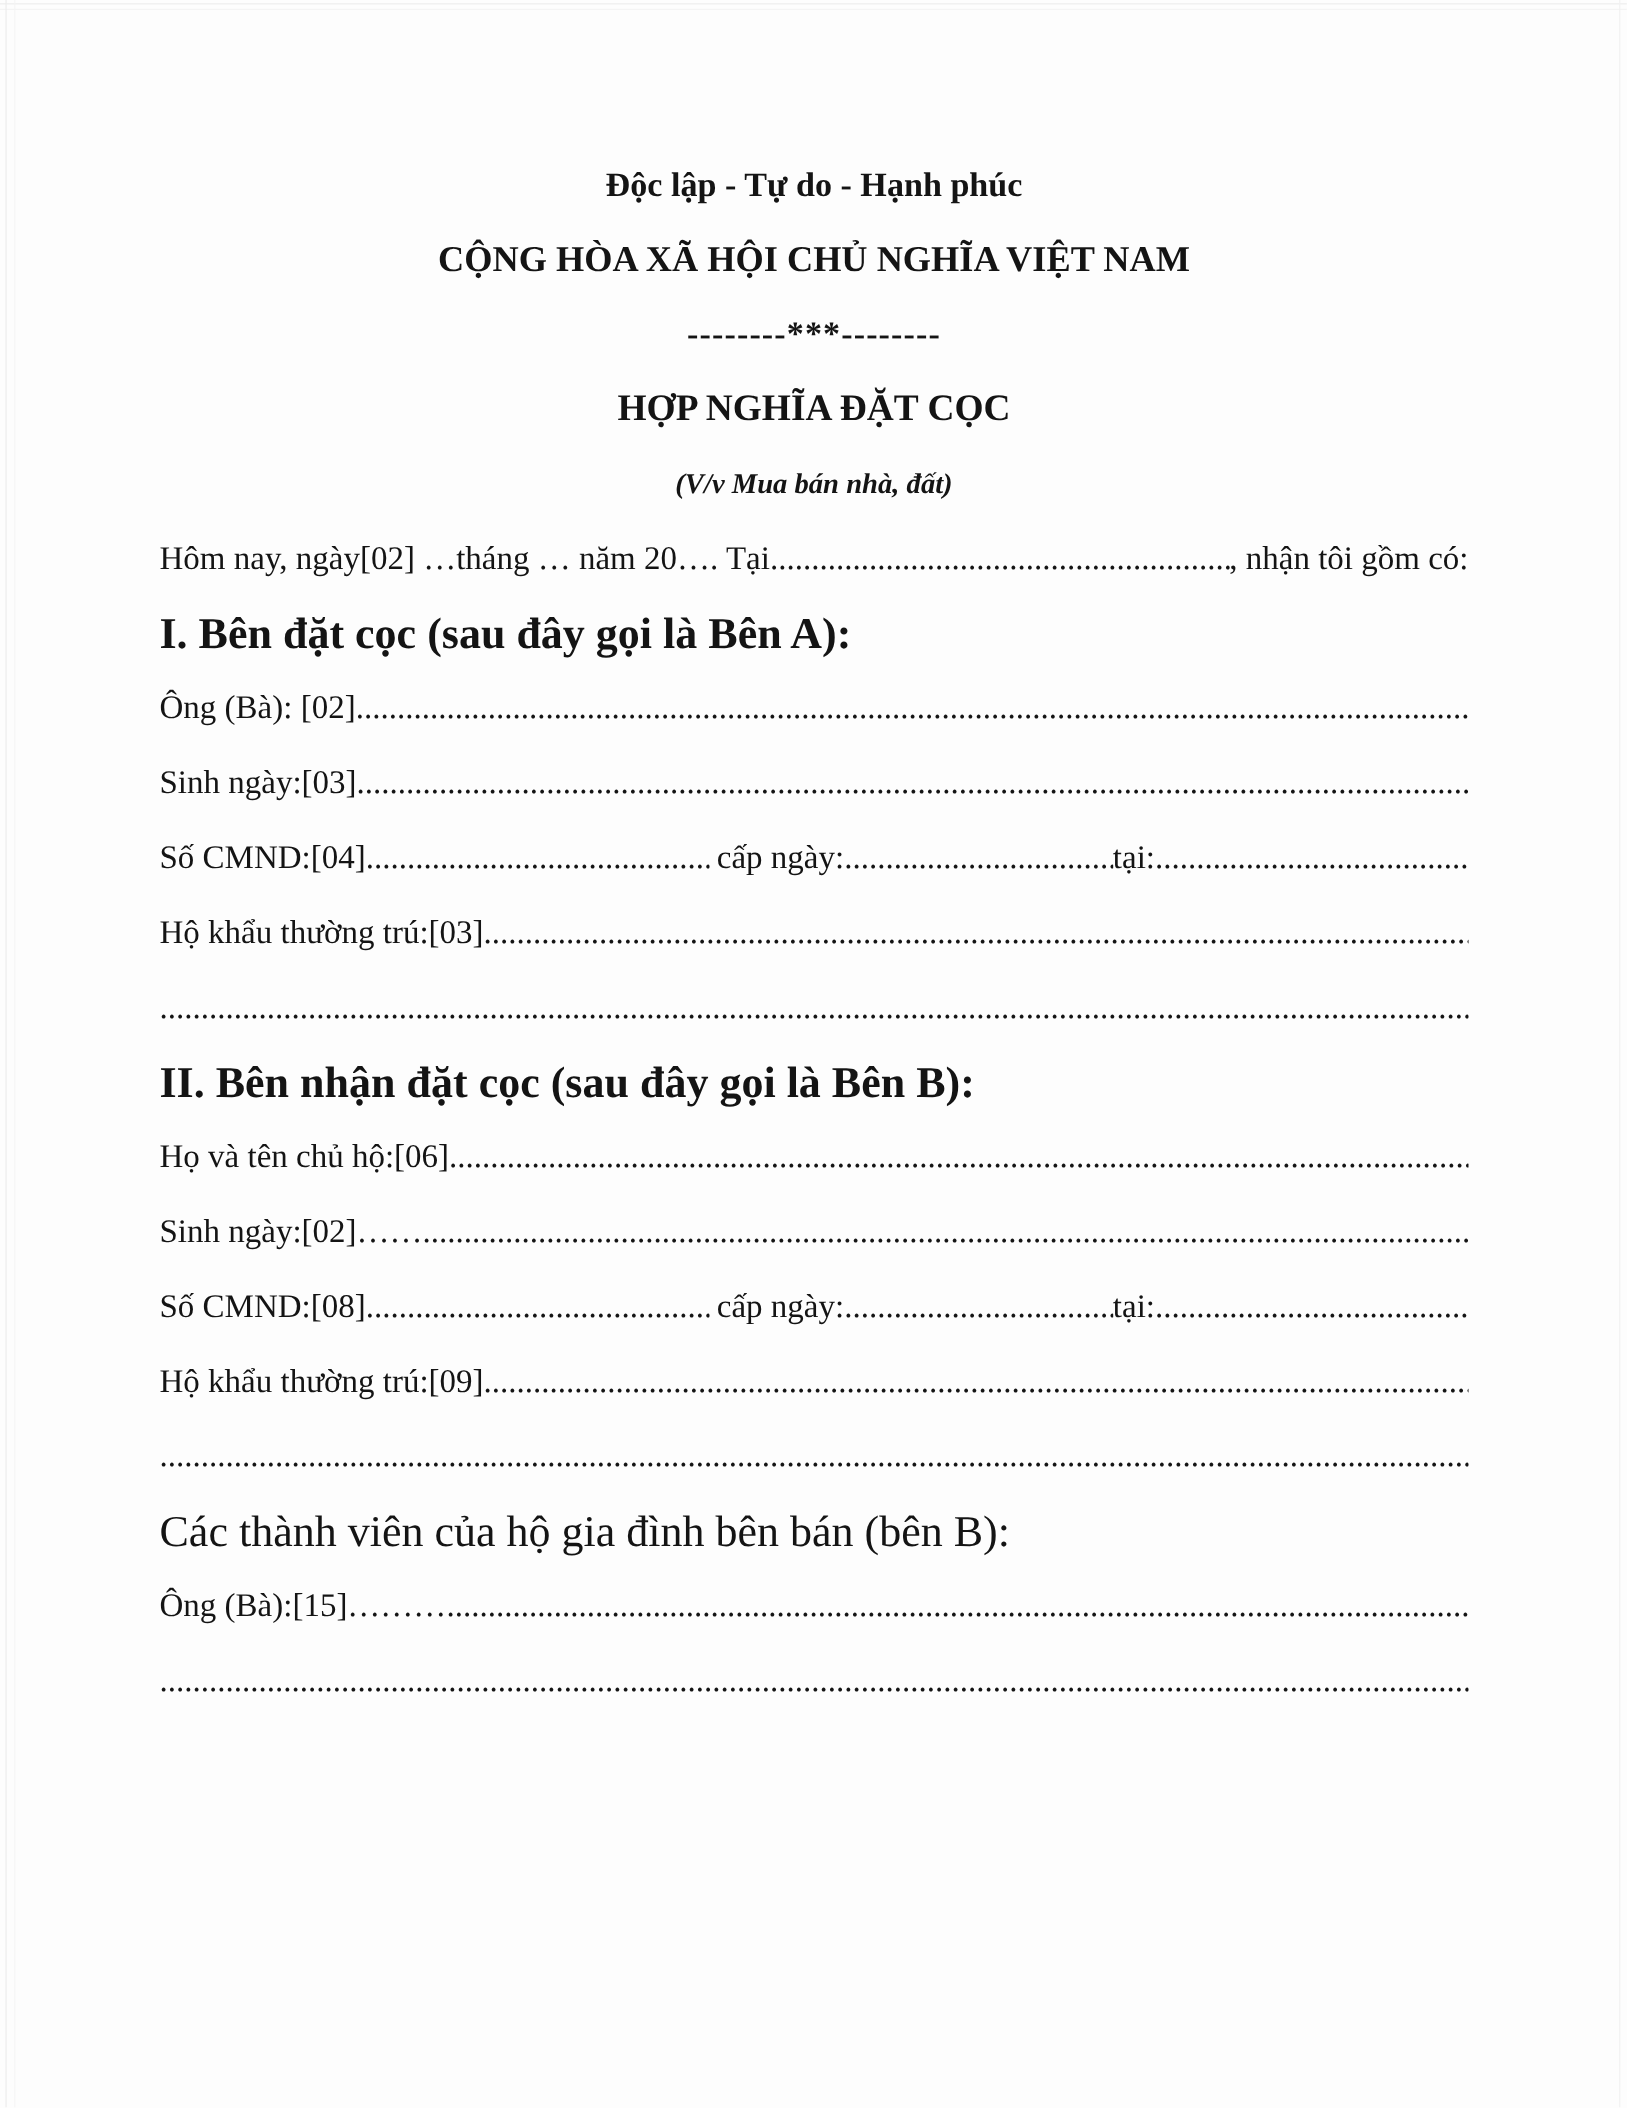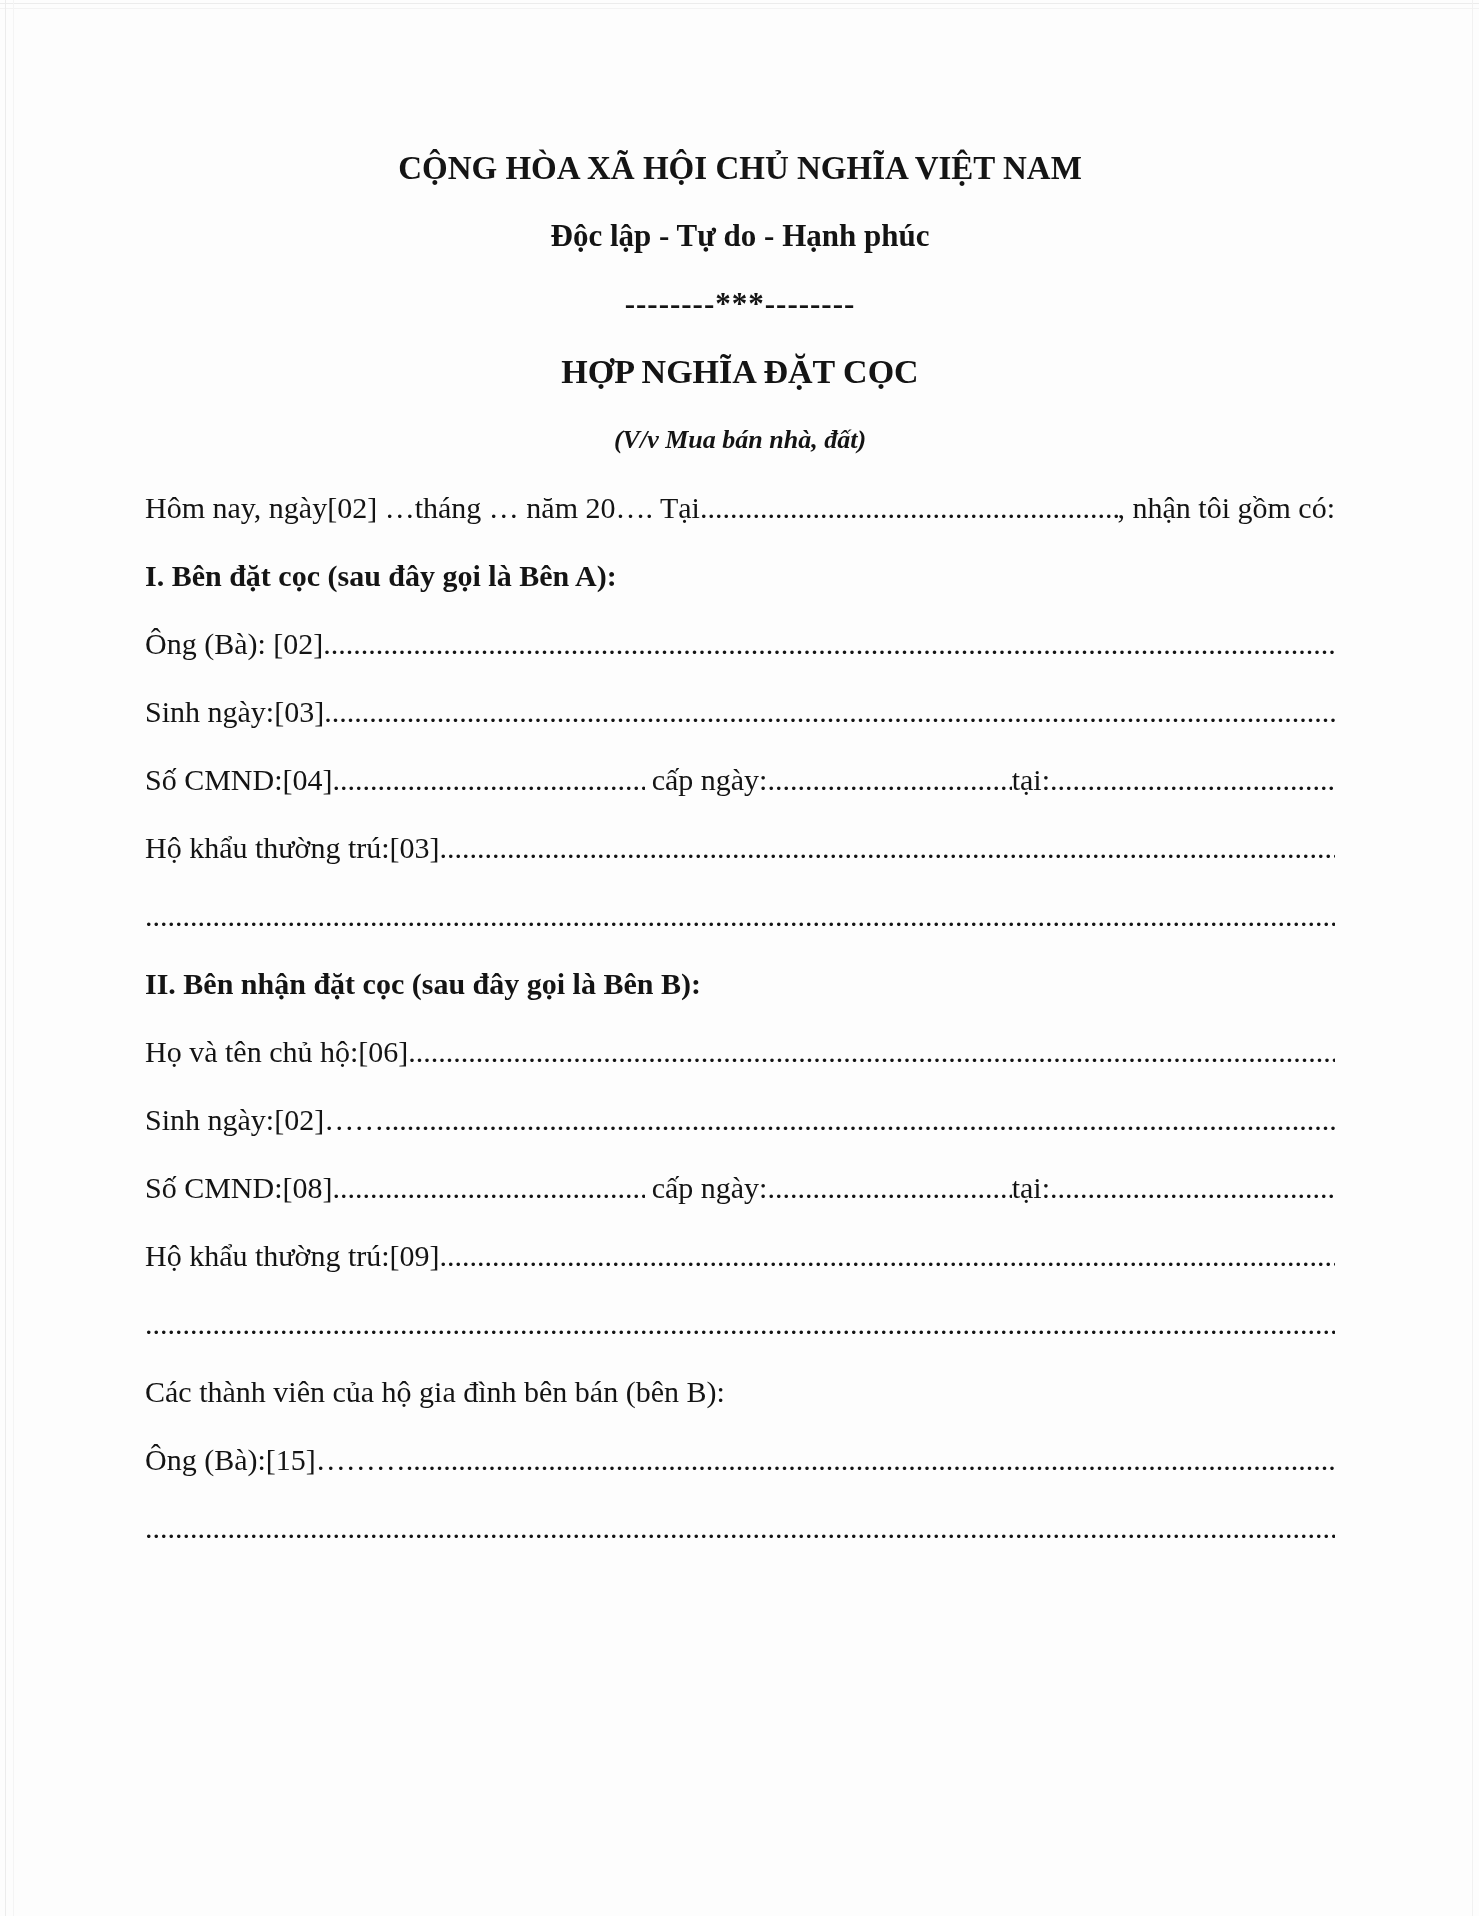--- a/index.html
+++ b/index.html
@@ -21,21 +21,21 @@
 
   .content{
     position:absolute;
     left:145px;
     right:144px;
     top:134px;
   }
   .line{
     line-height:68px;
     height:68px;
-    font-size:30px;
+    font-size:40px;
     white-space:nowrap;
   }
   .center{text-align:center;}
   .b{font-weight:bold;}
   .bi{font-weight:bold;font-style:italic;}
   .nat{font-size:33px;}
   .motto{font-size:31px;}
   .sep{font-size:31px;letter-spacing:1px;}
   .title{font-size:34px;}
   .subtitle{font-size:26px;}
@@ -63,22 +63,22 @@
 <body>
 
 <div class="edge h1"></div>
 <div class="edge h2"></div>
 <div class="edge v1"></div>
 <div class="edge v2"></div>
 <div class="edge v3"></div>
 
 <div class="content">
 
+  <div class="line center b motto">Độc lập - Tự do - Hạnh phúc</div>
   <div class="line center b nat">CỘNG HÒA XÃ HỘI CHỦ NGHĨA VIỆT NAM</div>
-  <div class="line center b motto">Độc lập - Tự do - Hạnh phúc</div>
   <div class="line center b sep">--------***--------</div>
   <div class="line center b title">HỢP NGHĨA ĐẶT CỌC</div>
   <div class="line center bi subtitle">(V/v Mua bán nhà, đất)</div>
 
   <div class="row">
     <span class="lbl">Hôm nay, ngày[02] …tháng … năm 20…. Tại</span>
     <span class="fill">........................................................................................................................................................................................................................................................................................................................................</span>
     <span class="lbl">, nhận tôi gồm có:</span>
   </div>
 

